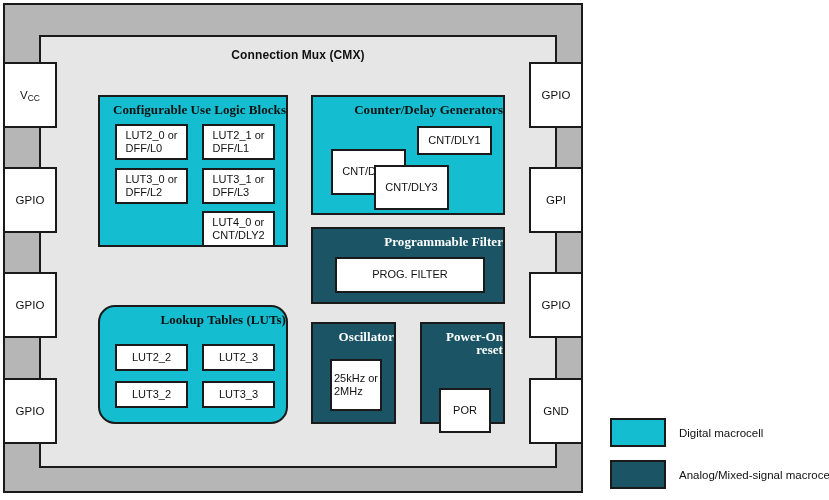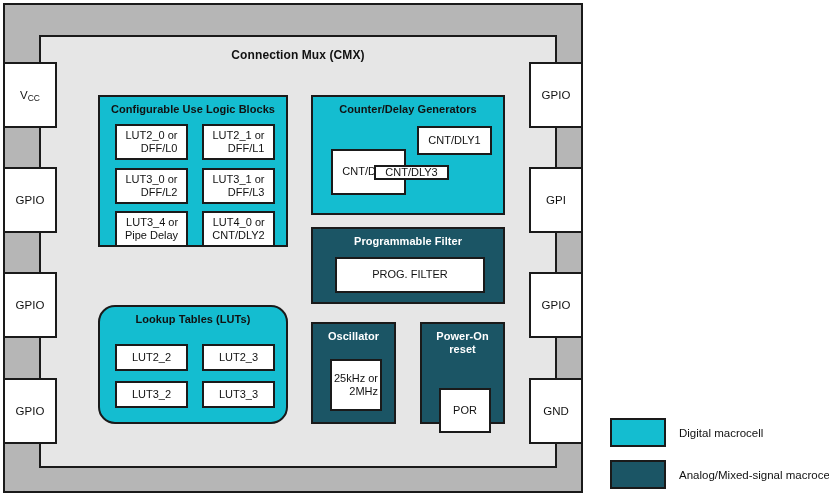--- a/index.html
+++ b/index.html
@@ -87,39 +87,40 @@
     box-sizing: border-box;
     z-index: 4;
   }
   .group.digital  { background: #14bdd0; }
   .group.analog   { background: #1b5565; }
 
   .group-title {
     position: absolute;
     left: 0;
     right: 0;
-    text-align: center;
-    font-size: 11px;
+    text-align: right;
+    font-size: 13px;
     font-weight: bold;
     line-height: 13px;
     letter-spacing: 0.05px;
+    font-family: Liberation Serif, serif;
   }
   .group.digital > .group-title { color: #111111; top: 6px; }
   .group.analog  > .group-title { color: #ffffff; top: 6px; }
 
   
   .cell {
     position: absolute;
     background: #ffffff;
     border: 2px solid #1a1a1a;
     box-sizing: border-box;
     display: flex;
     align-items: center;
     justify-content: center;
-    text-align: right;
+    text-align: left;
     font-size: 11px;
     line-height: 13.5px;
     color: #111111;
     white-space: pre-line;
   }
 
   
   #legend {
     position: absolute;
     left: 610px;
@@ -160,39 +161,37 @@
     <div class="group digital" style="left:57px; top:58px; width:190px; height:152px;">
       <div class="group-title">Configurable Use Logic Blocks</div>
       <div class="cell" style="left:15px; top:27px; width:73px; height:36px;">LUT2_0 or
 DFF/L0</div>
       <div class="cell" style="left:102px; top:27px; width:73px; height:36px;">LUT2_1 or
 DFF/L1</div>
       <div class="cell" style="left:15px; top:71px; width:73px; height:36px;">LUT3_0 or
 DFF/L2</div>
       <div class="cell" style="left:102px; top:71px; width:73px; height:36px;">LUT3_1 or
 DFF/L3</div>
-      <div class="cell" style="left:15px; top:114px; width:73px; height:36px;">LUT3_4 or
-Pipe Delay</div>
       <div class="cell" style="left:102px; top:114px; width:73px; height:36px;">LUT4_0 or
 CNT/DLY2</div>
     </div>
 
     <div class="group digital" style="left:57px; top:268px; width:190px; height:119px;border-radius:17px;">
       <div class="group-title">Lookup Tables (LUTs)</div>
       <div class="cell" style="left:15px; top:37px; width:73px; height:27px;">LUT2_2</div>
       <div class="cell" style="left:102px; top:37px; width:73px; height:27px;">LUT2_3</div>
       <div class="cell" style="left:15px; top:74px; width:73px; height:27px;">LUT3_2</div>
       <div class="cell" style="left:102px; top:74px; width:73px; height:27px;">LUT3_3</div>
     </div>
 
     <div class="group digital" style="left:270px; top:58px; width:194px; height:120px;">
       <div class="group-title">Counter/Delay Generators</div>
       <div class="cell" style="left:18px; top:29px; width:75px; height:46px;margin-top:23px;">CNT/DLY0</div>
       <div class="cell" style="left:104px; top:29px; width:75px; height:29px;">CNT/DLY1</div>
-      <div class="cell" style="left:61px; top:68px; width:75px; height:15px;">CNT/DLY3</div>
+      <div class="cell" style="left:61px; top:68px; width:75px; height:45px;">CNT/DLY3</div>
     </div>
 
     <div class="group analog" style="left:270px; top:190px; width:194px; height:77px;padding-left:23px;">
       <div class="group-title">Programmable Filter</div>
       <div class="cell" style="left:22px; top:28px; width:150px; height:36px;">PROG. FILTER</div>
     </div>
 
     <div class="group analog" style="left:270px; top:285px; width:85px; height:102px;padding-left:24px;">
       <div class="group-title">Oscillator</div>
       <div class="cell" style="left:17px; top:35px; width:52px; height:52px;">25kHz or

